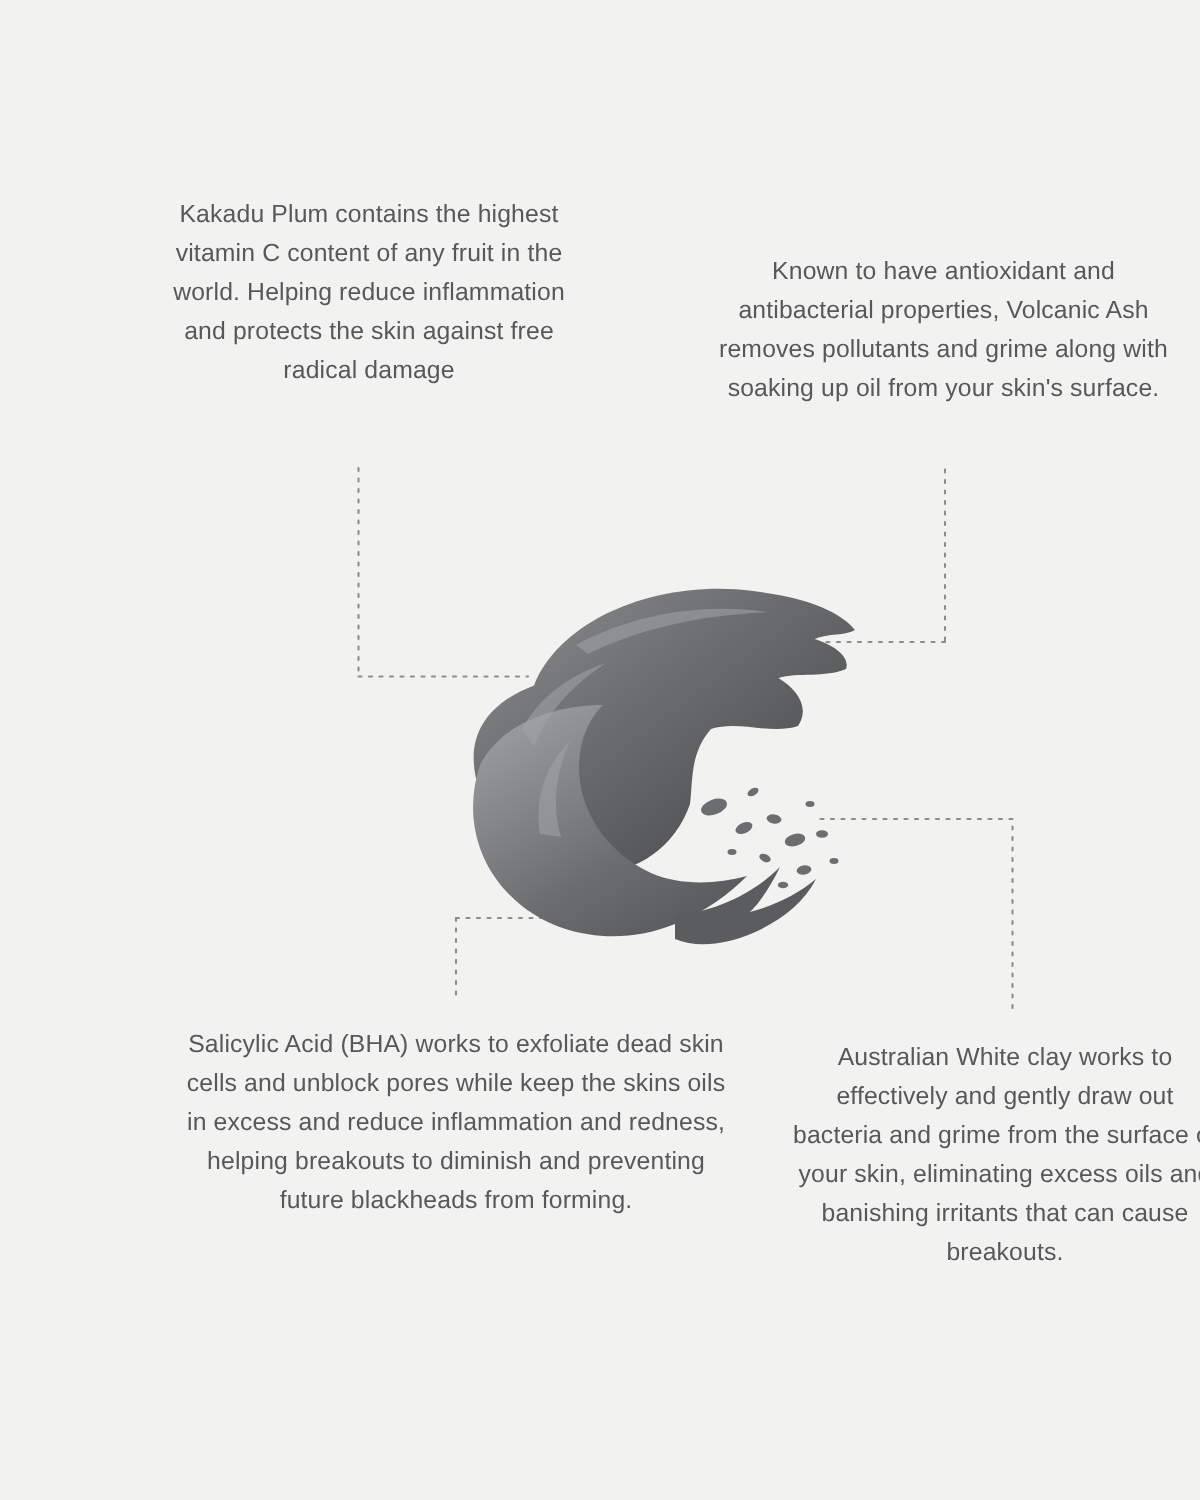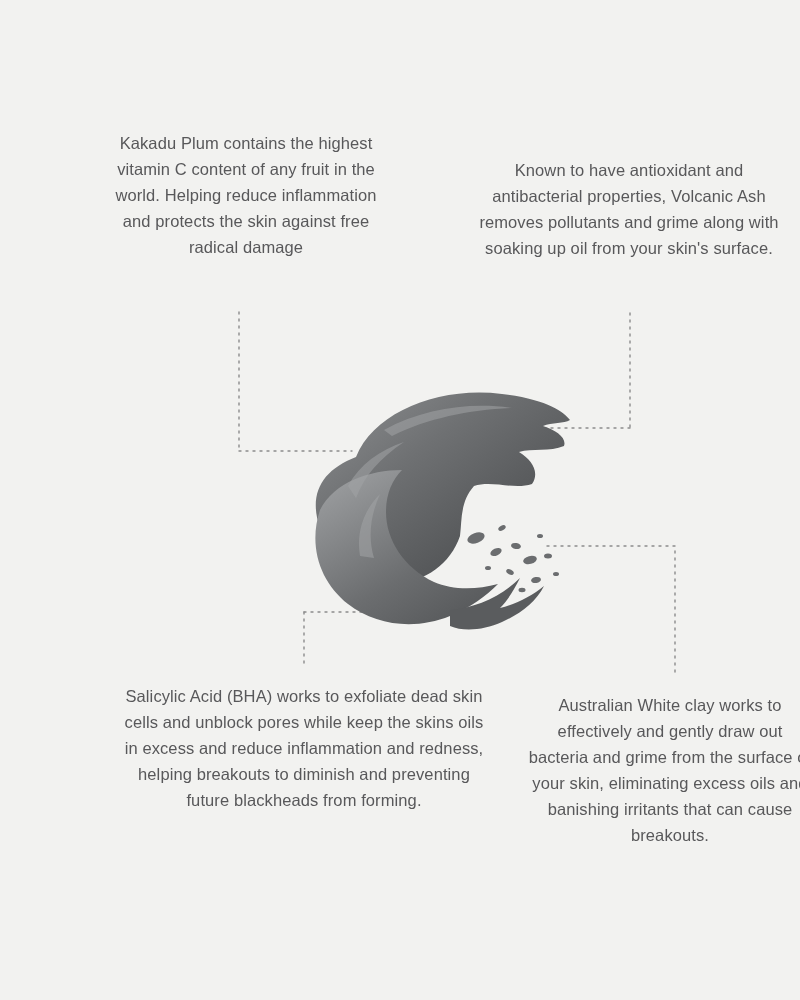--- a/index.html
+++ b/index.html
@@ -33,21 +33,21 @@
   }
   
   .callout-kakadu {
     left: 78px;
     top: 130px;
     width: 268px;
   }
   
   .callout-volcanic {
     left: 440px;
-    top: 157px;
+    top: 168px;
     width: 310px;
   }
   
   .callout-salicylic {
     left: 90px;
     top: 683px;
     width: 360px;
   }
   
   .callout-clay {

